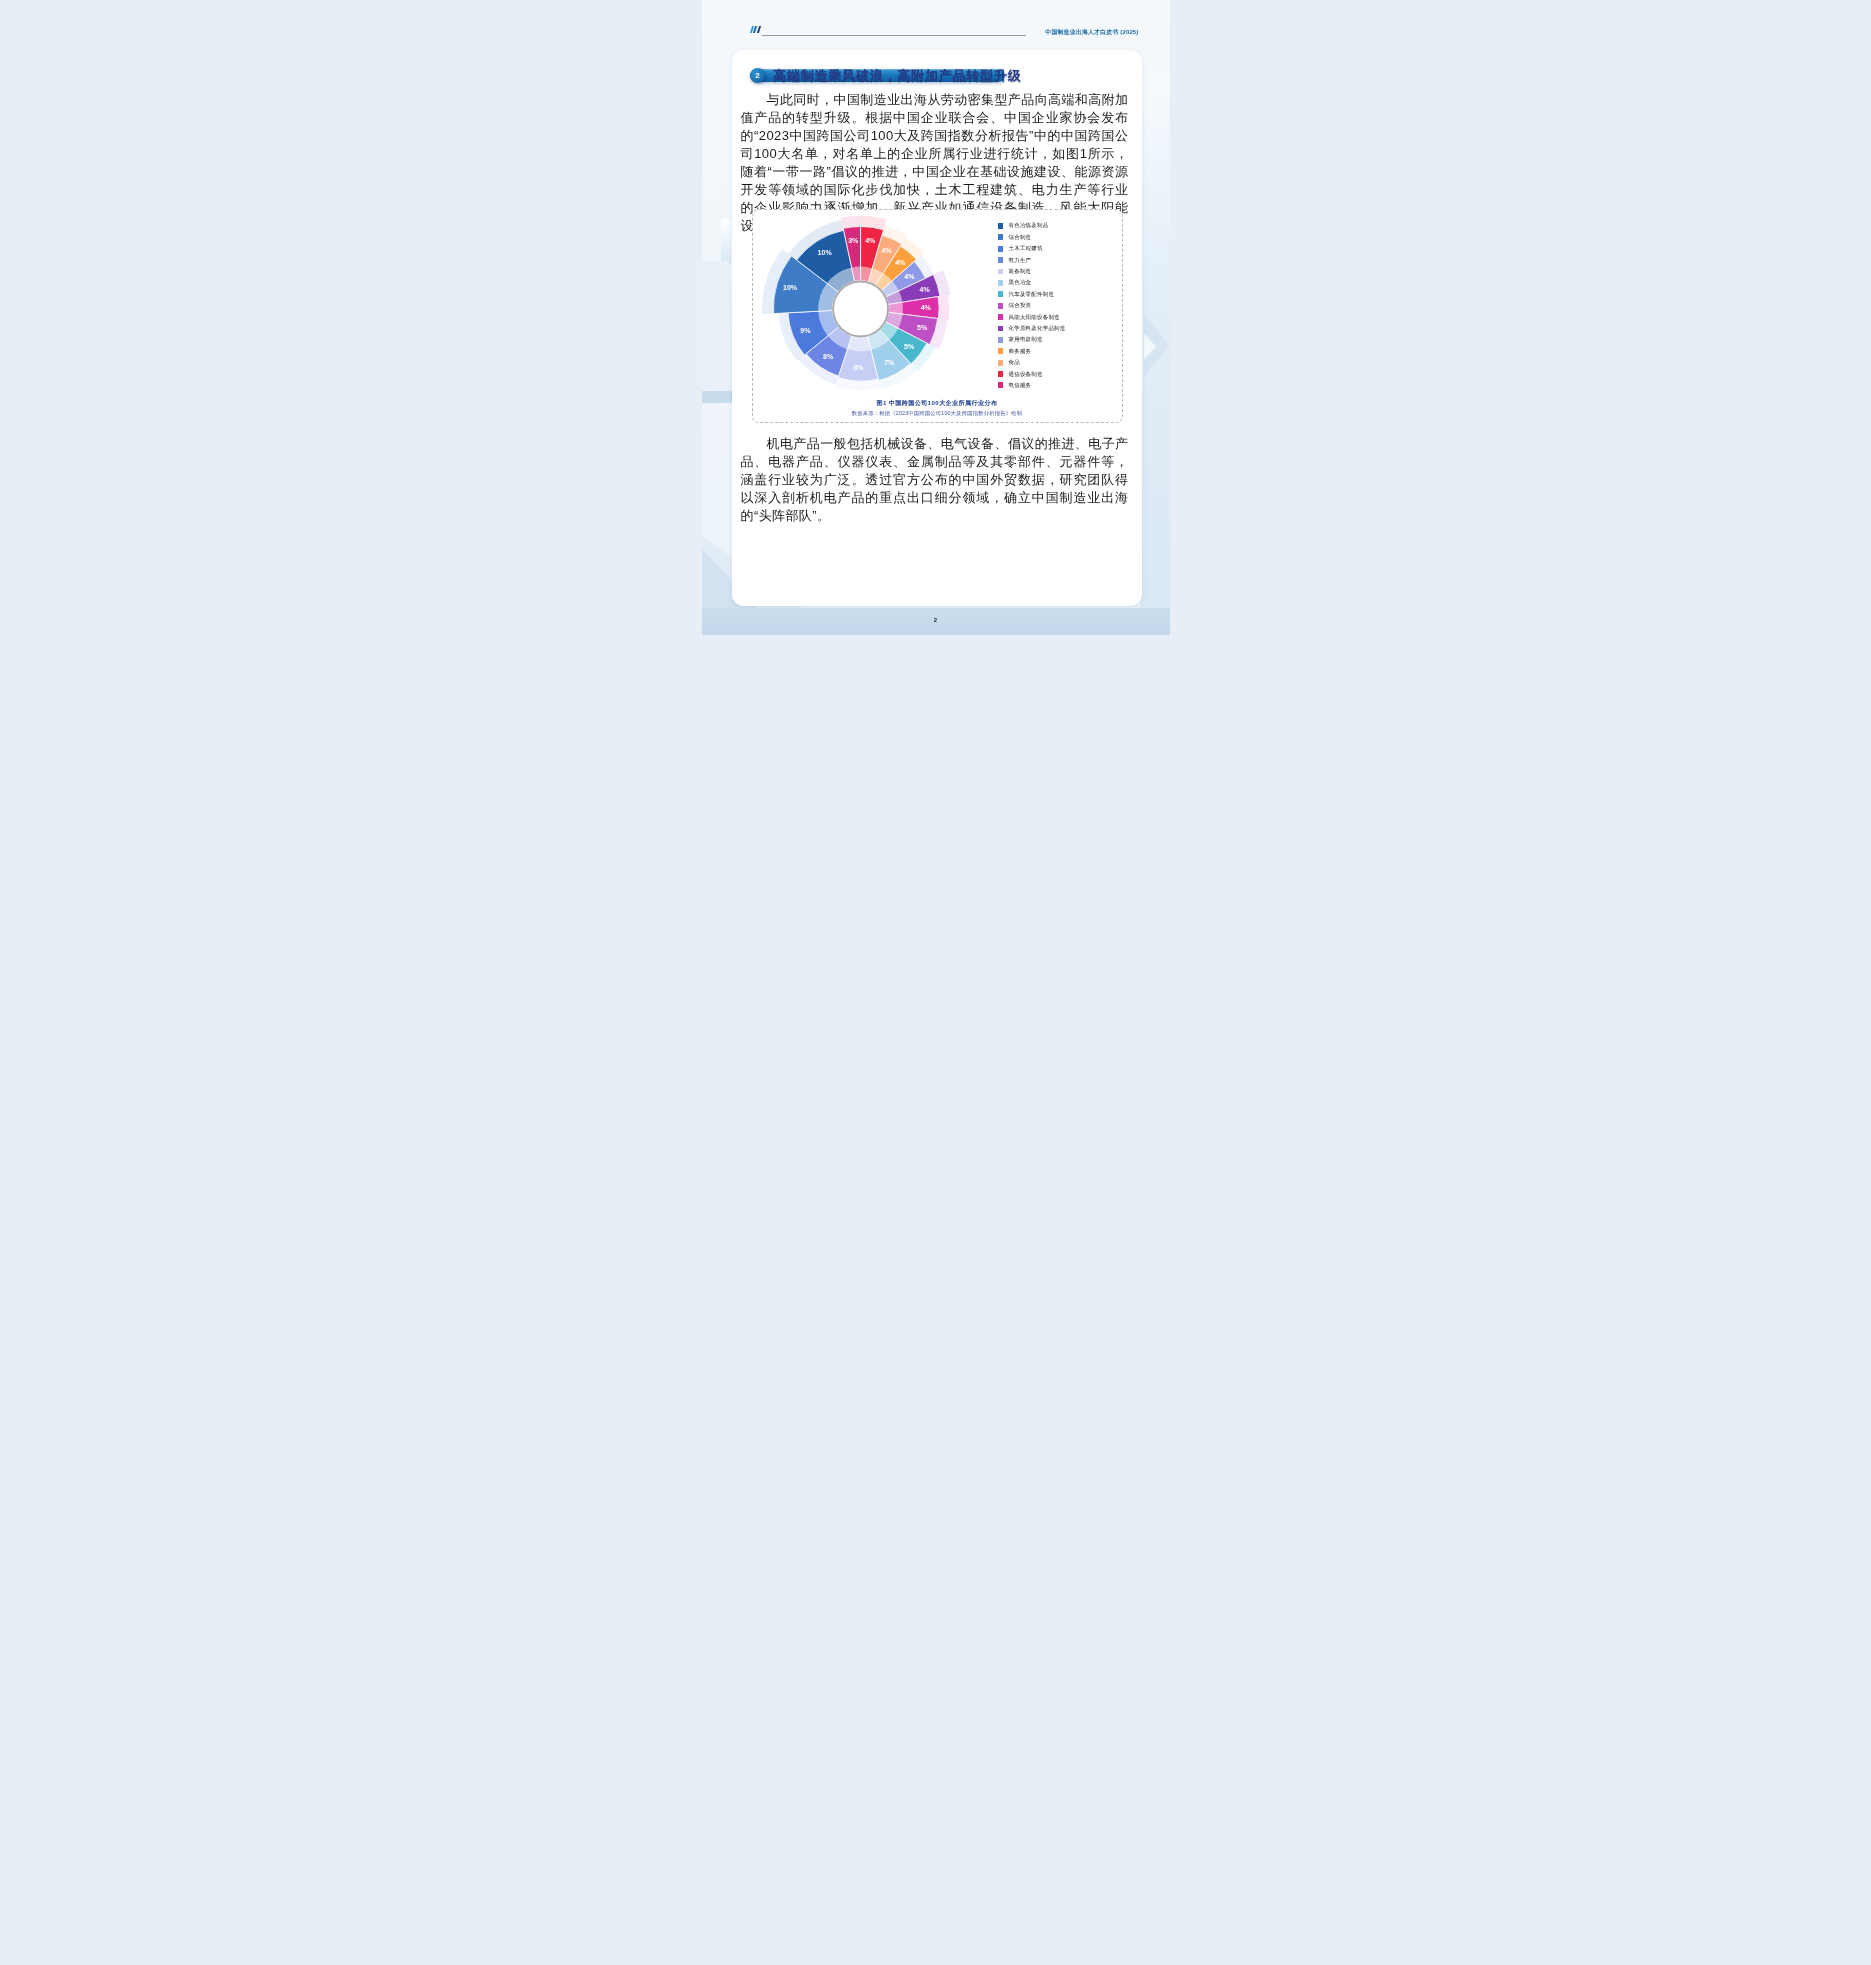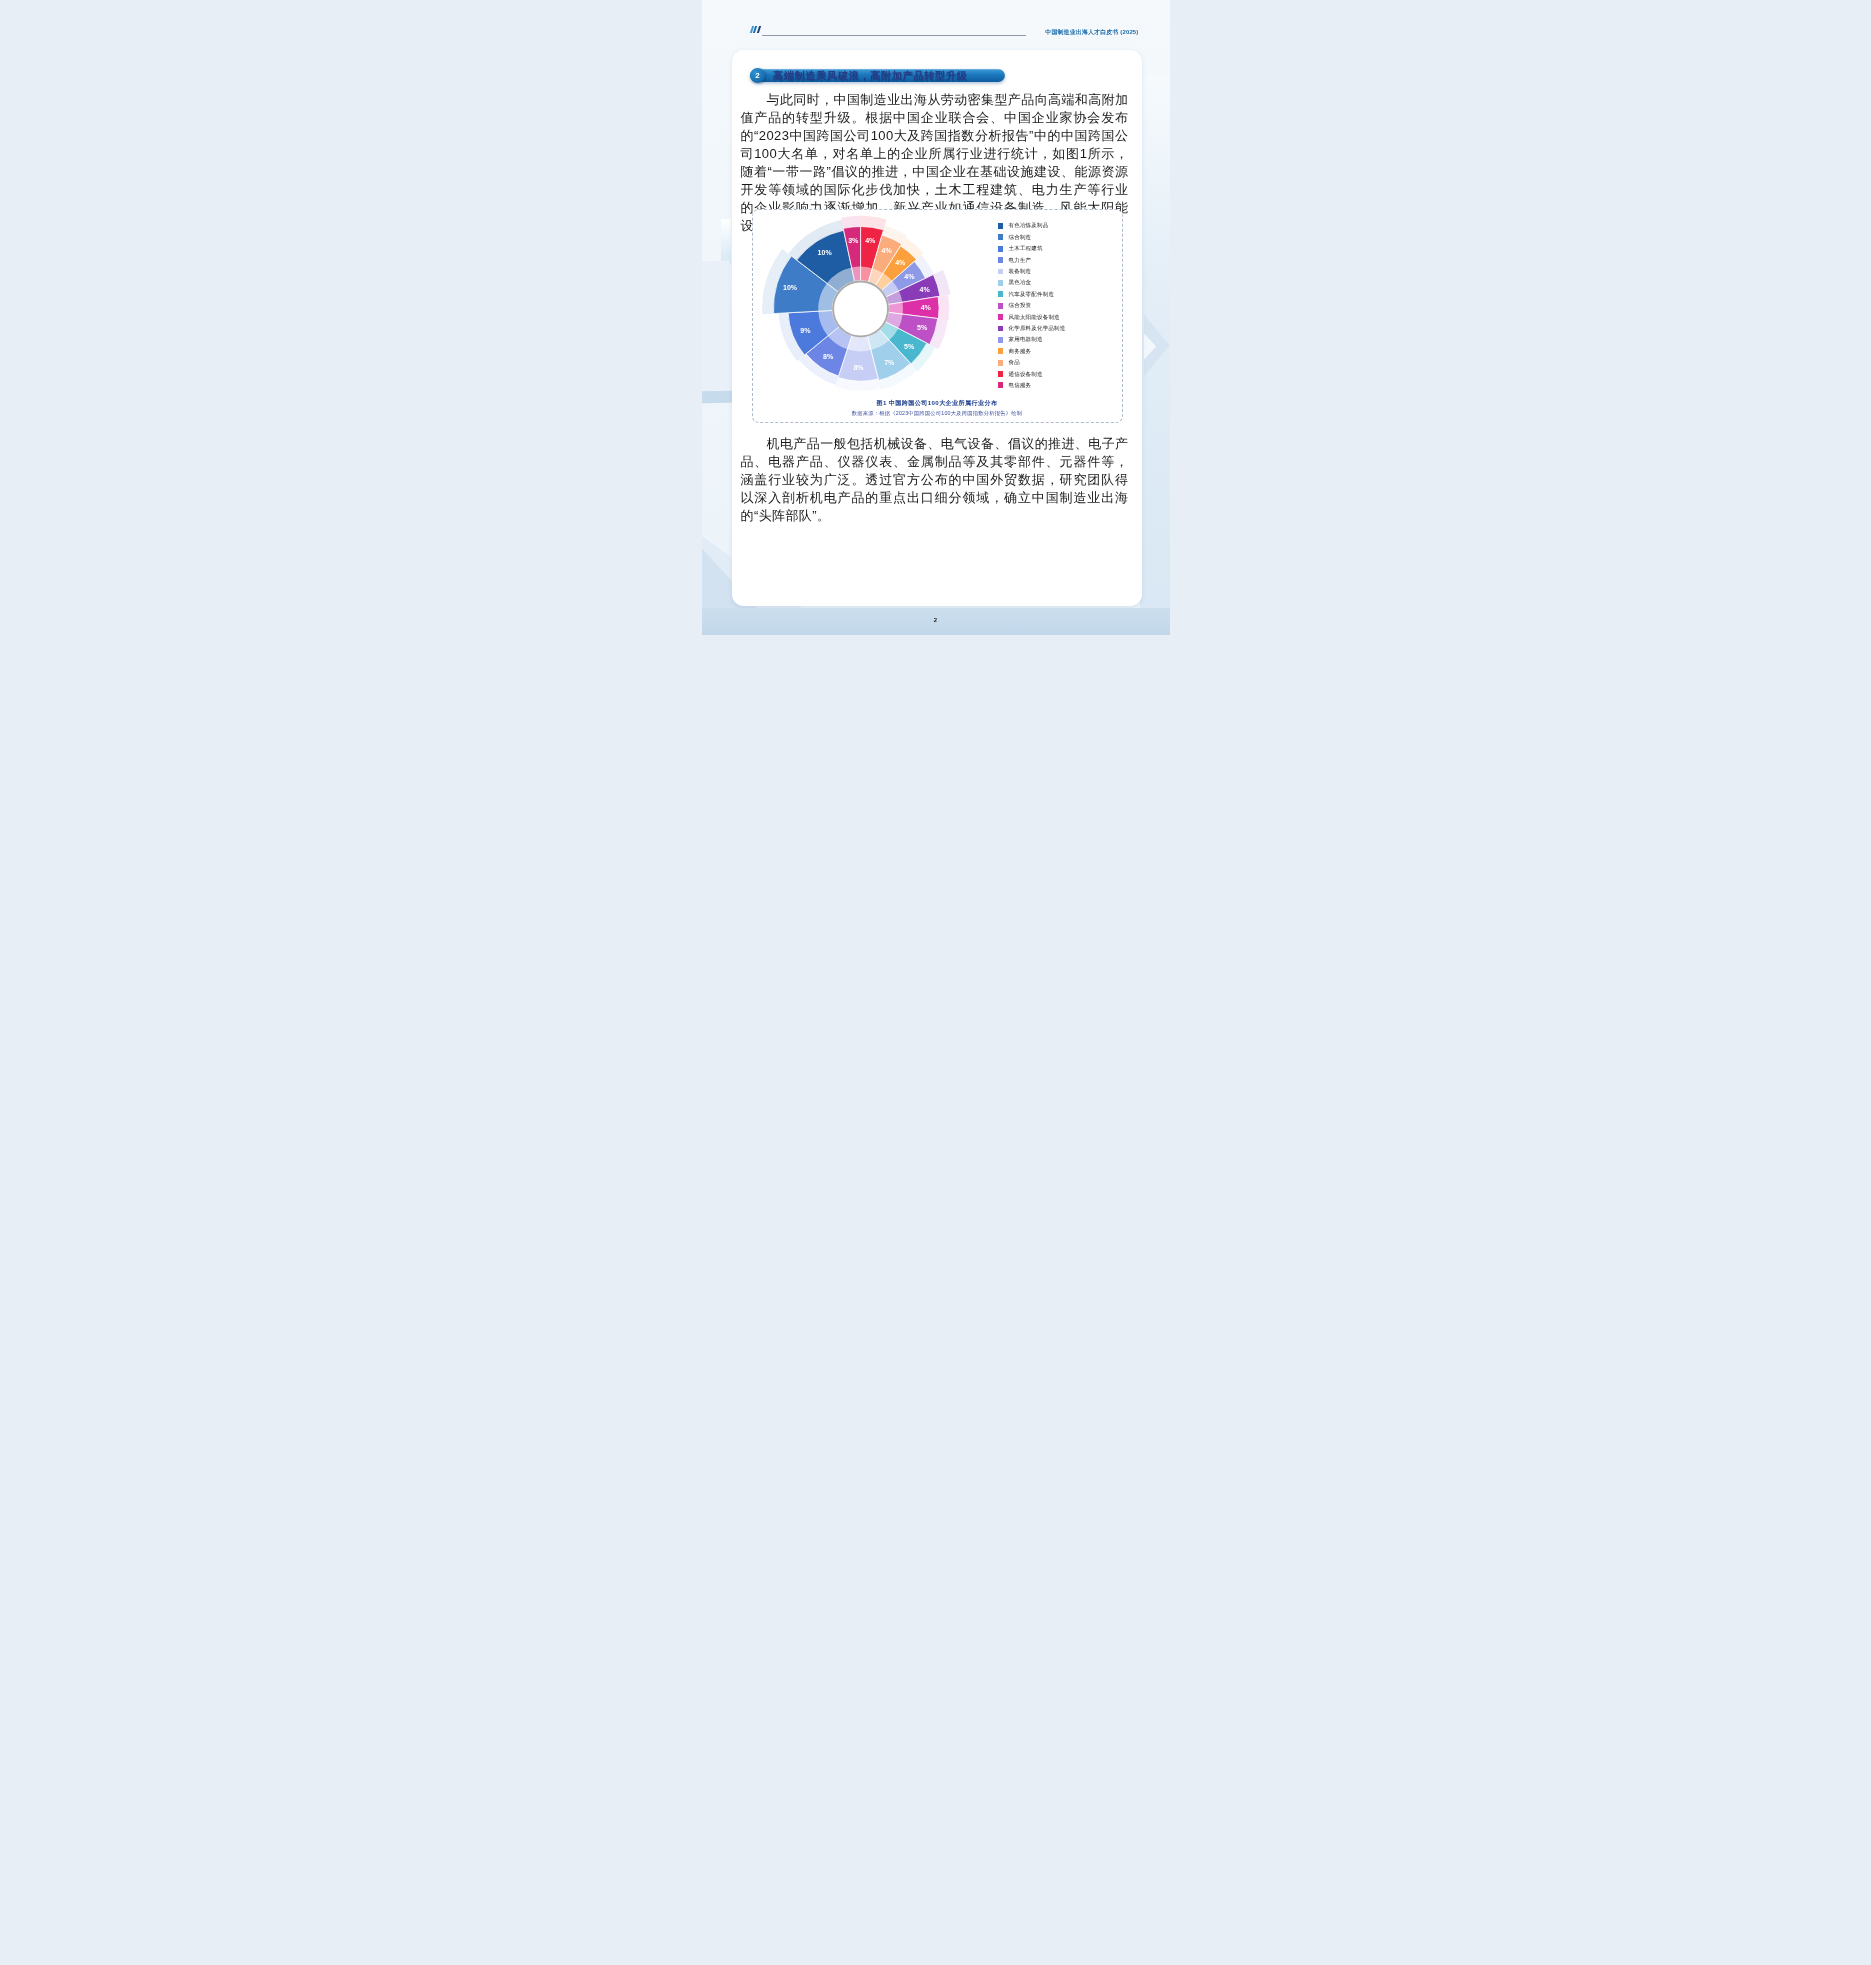--- a/index.html
+++ b/index.html
@@ -46,21 +46,21 @@
   
   .section-pill{position:absolute;z-index:2;left:48px;top:69px;width:255px;height:13px;
         border-radius:6.7px;
         background:linear-gradient(180deg,#3D9BD8 0%,#1B77BC 45%,#0E5C9E 100%);
         box-shadow:0 1.6px 3.5px rgba(25,75,135,.35), inset 0 0.4px 0.8px rgba(255,255,255,.45);
         display:flex;align-items:center;}
   .num-badge{position:absolute;left:0.4px;top:-1.2px;width:15.3px;height:15.3px;border-radius:50%;
         background:radial-gradient(circle at 35% 30%,#2E93D2,#0D5B9C);
         box-shadow:1.2px 0.8px 2.4px rgba(8,48,96,.45);
         color:#fff;font-weight:bold;font-size:7.9px;display:flex;align-items:center;justify-content:center;}
-  .section-title{margin-left:23.6px;font-size:10px;font-weight:bold;color:#263A85;
+  .section-title{margin-left:23.6px;font-size:13px;font-weight:bold;color:#263A85;
         letter-spacing:0.8px;text-shadow:0.4px 0.8px 0.8px rgba(15,35,95,.38);white-space:nowrap;}
   
   .para{position:absolute;z-index:2;left:39px;width:388px;color:#1A1A1A;
         font-size:13px;line-height:18px;letter-spacing:0.4px;
         text-align:justify;text-indent:2em;word-break:break-all;}
   .para p{margin:0;text-indent:2em;}
   .para b{font-weight:bold;}
   .para-1{top:91px;}
   .para-23{top:435px;}
   

